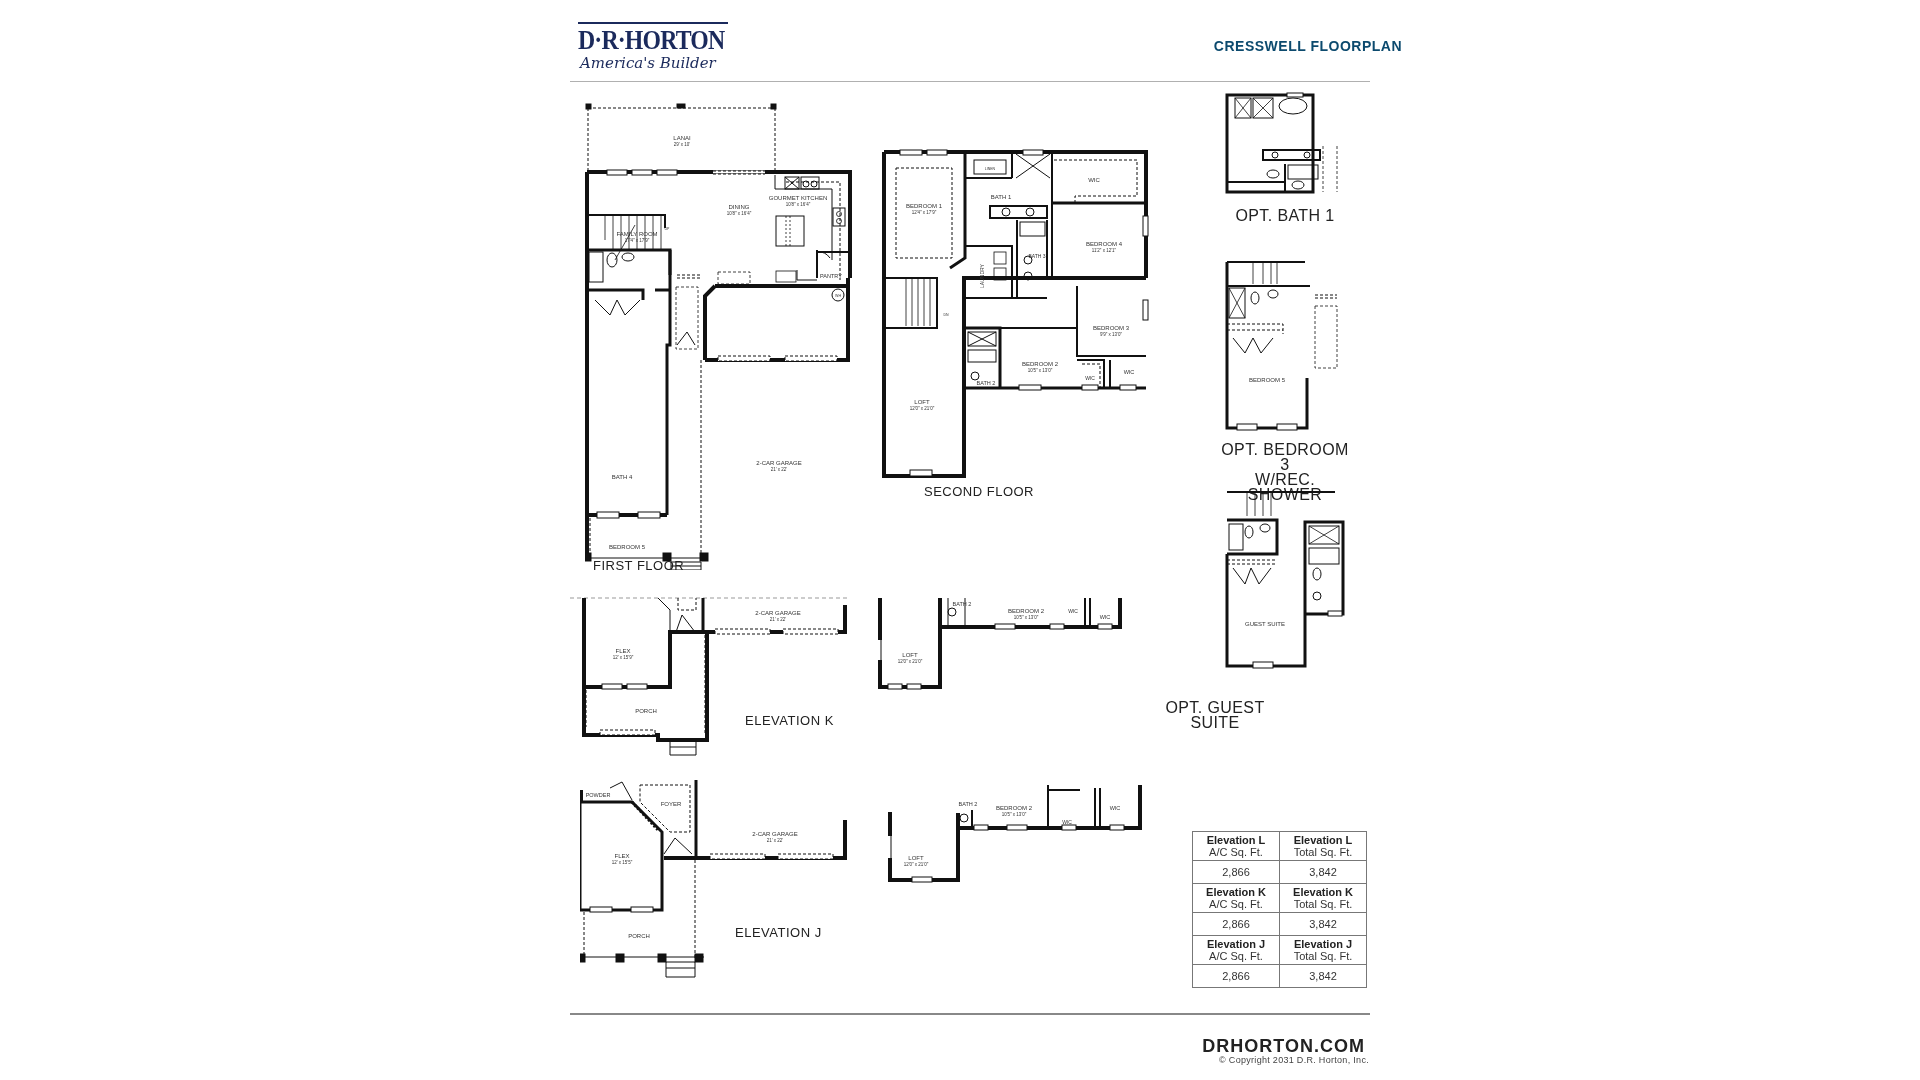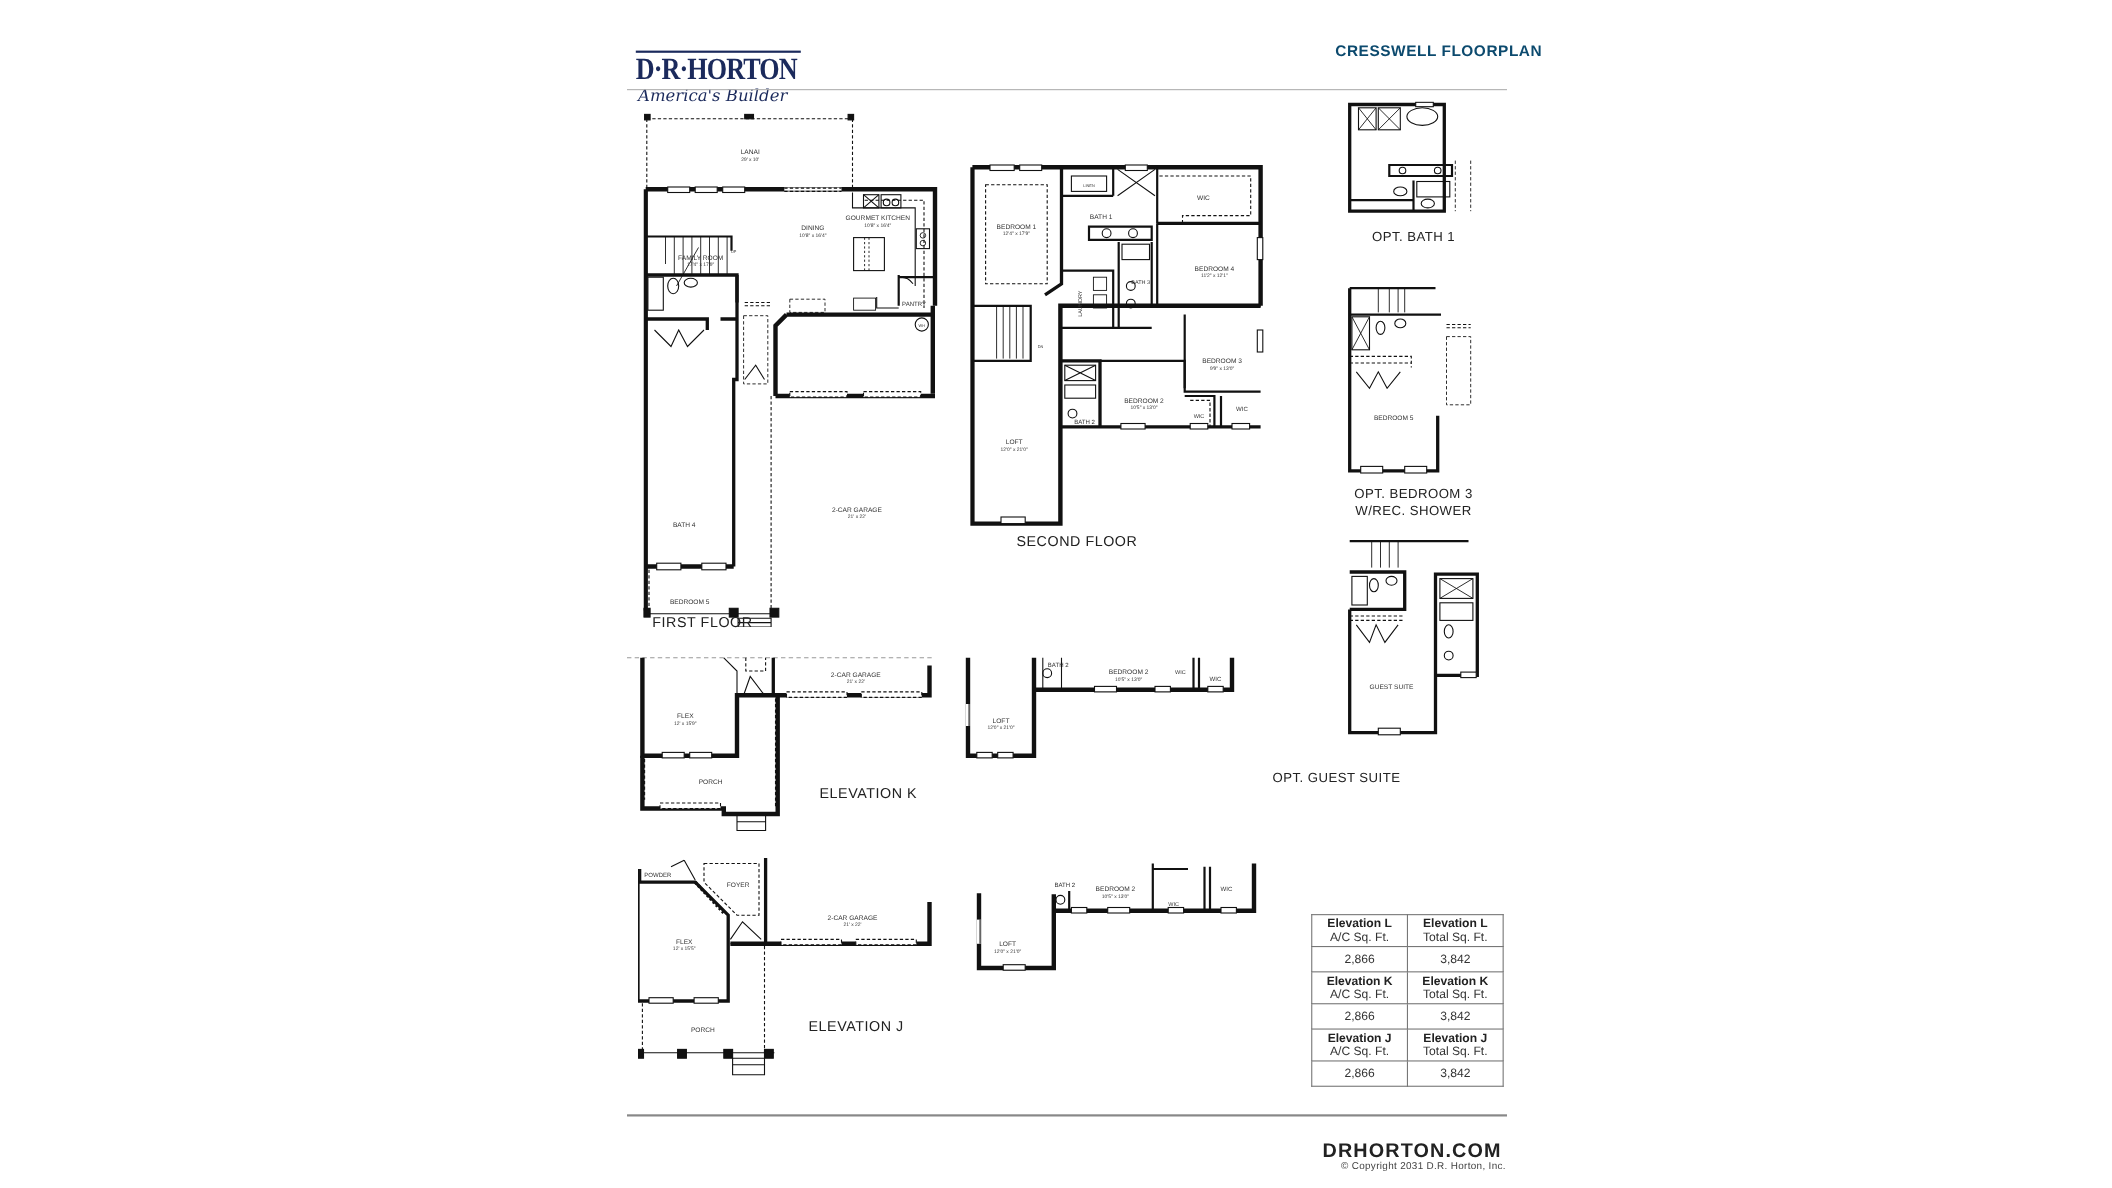--- a/index.html
+++ b/index.html
@@ -1,25 +1,25 @@
 <!DOCTYPE html>
 <html><head>
 <meta charset="utf-8">
 <style>
   html, body { margin:0; padding:0; background:#ffffff; }
   body { width:1920px; height:1080px; position:relative; overflow:hidden; font-family:"Liberation Sans", sans-serif; color:#1a1a1a; }
   .abs { position:absolute; }
-  .logo { left:578px; top:22px; width:160px;margin-top:24px; }
+  .logo { left:578px; top:22px; width:160px; }
   .logo-rule { height:2px; background:#1b2a5c; width:150px; margin-bottom:2px; }
   .logo-main { font-family:"Liberation Serif", serif; font-weight:bold; font-size:28px; color:#1b2a5c; letter-spacing:-1px; transform:scaleX(0.85); transform-origin:left; line-height:28px; }
   .logo-sub { font-family:"DejaVu Serif", serif; font-style:italic; font-size:15px; color:#1b2a5c; line-height:18px; margin-left:2px; }
   .doc-title { right:518px; top:38px; font-size:14px; font-weight:bold; letter-spacing:0.5px; color:#0c4a6e;margin-left:24px; }
   .hr { left:570px; width:800px; height:1px; background:#b0b0b0; }
   .plan-label { font-size:13px; letter-spacing:0.5px; color:#222; }
-  .opt-label { font-size:12px; letter-spacing:0.4px; color:#222; text-align:center; line-height:15px; }
+  .opt-label { font-size:16px; letter-spacing:0.4px; color:#222; text-align:center; line-height:15px; }
   svg text { font-family:"Liberation Sans", sans-serif; fill:#333; }
   .sqft { left:1192px; top:831px; border-collapse:collapse; font-size:11px; }
   .sqft td { border:1px solid #777; text-align:center; width:86px; padding:2px 0; line-height:12px; color:#333; }
   .sqft td.h b { display:block; color:#222; }
   .sqft td.v { height:18px; }
   .footer-url { right:555px; top:1036px; font-size:18px; font-weight:bold; letter-spacing:1px; color:#222; }
   .footer-copy { right:551px; top:1055px; font-size:9px; color:#444; letter-spacing:0.3px; }
 </style>
 </head>
 <body>

